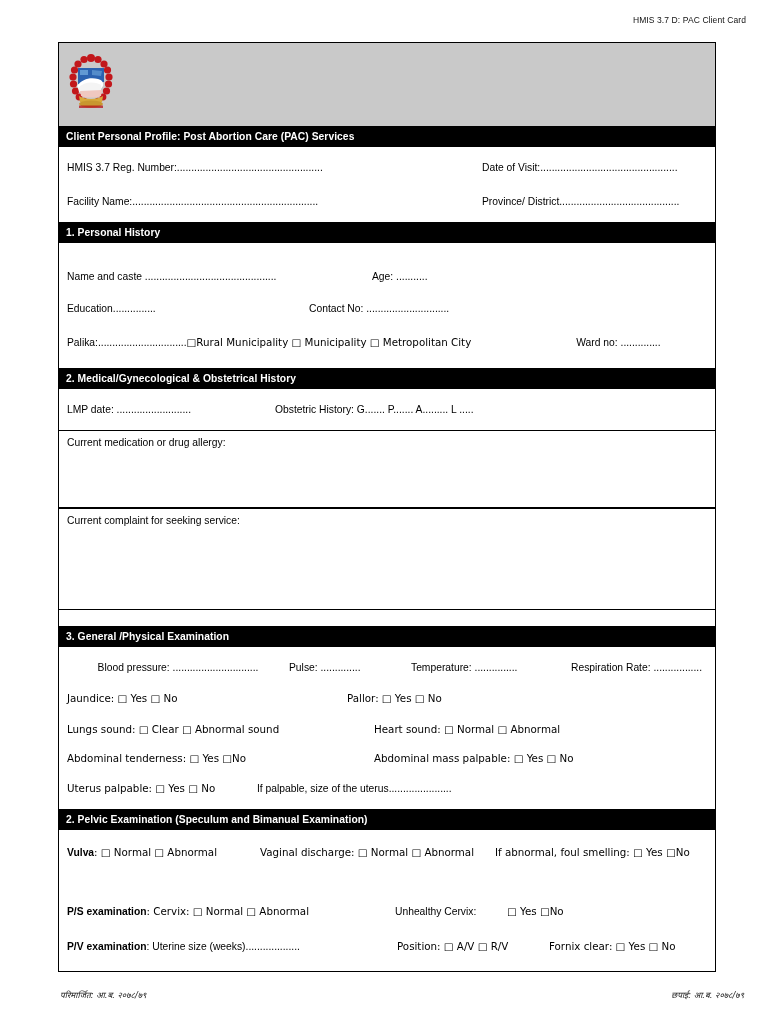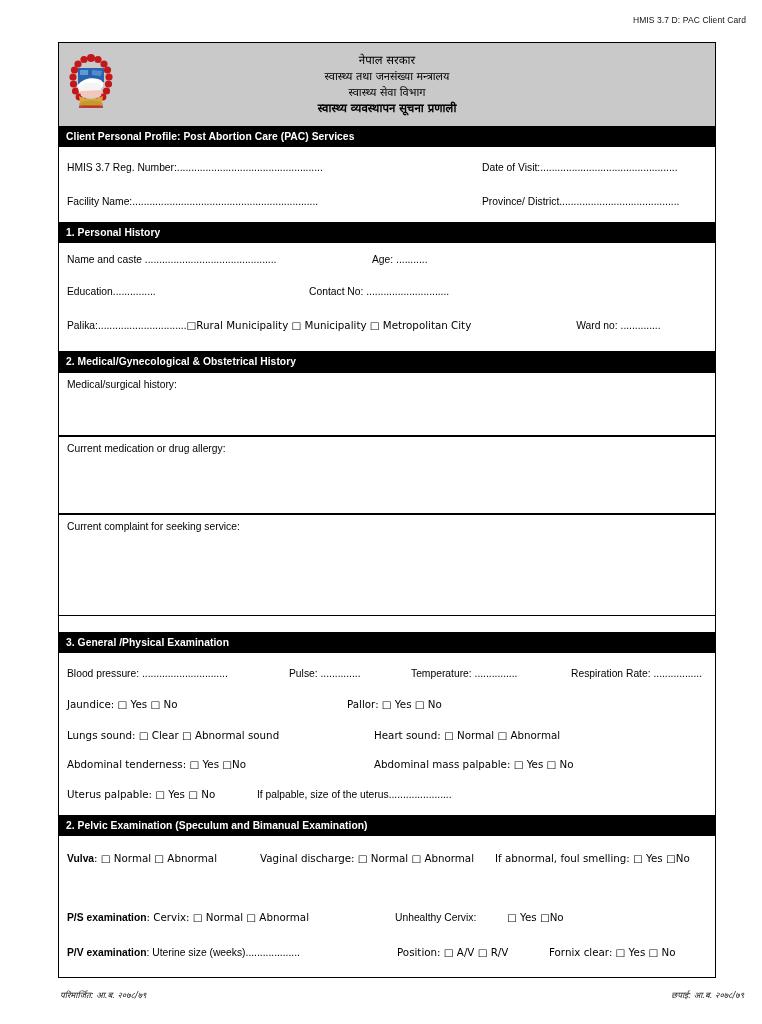--- a/index.html
+++ b/index.html
@@ -178,78 +178,75 @@
           <path d="M10 36 C16 30, 25 29, 33 33 L33 39 L11 40 Z" fill="#f4f4f4"></path>
 
           <path d="M12 39 L34 38 L33 44 C28 46, 18 46, 13 44 Z" fill="#f0c8c0"></path>
 
           <path d="M11 44 C17 48, 29 48, 35 44 L34 50 C28 53, 18 53, 12 50 Z" fill="#d7a93b"></path>
           <ellipse cx="23" cy="52" rx="12" ry="3.5" fill="#c8972f"></ellipse>
 
           <rect x="11" y="53.5" width="24" height="2.5" fill="#b5101a" opacity="0.75"></rect>
         </svg>
       </div>
-      <div class="masthead-titles">
-        <div class="np-line np-1">नेपाल सरकार</div>
-        <div class="np-line">स्वास्थ्य तथा जनसंख्या मन्त्रालय</div>
-        <div class="np-line">स्वास्थ्य सेवा विभाग</div>
-        <div class="np-line np-bold">स्वास्थ्य व्यवस्थापन सूचना प्रणाली</div>
-      </div>
     </div>
 
     <div class="bar">Client Personal Profile: Post Abortion Care (PAC) Services</div>
 
     <div class="band">
       <div class="row" style="padding-top:14px;">
         <span class="cell" style="width:415px;">HMIS 3.7 Reg. Number:...................................................</span>
         <span class="cell">Date of Visit:................................................</span>
       </div>
       <div class="row" style="padding-top:20px;padding-bottom:13px;">
         <span class="cell" style="width:415px;">Facility Name:.................................................................</span>
         <span class="cell">Province/ District..........................................</span>
       </div>
     </div>
 
     <div class="bar">1. Personal History</div>
     <div class="band">
-      <div class="row" style="padding-top:10px;">
+      <div class="row" style="padding-top:27px;">
         <span class="cell" style="width:305px;">Name and caste ..............................................</span>
         <span class="cell">Age: ...........</span>
       </div>
       <div class="row" style="padding-top:18px;">
         <span class="cell" style="width:242px;">Education...............</span>
         <span class="cell">Contact No: .............................</span>
       </div>
       <div class="row" style="padding-top:19px;padding-bottom:18px;">
         <span class="cell">Palika:...............................</span>
         <span class="cell cb">□Rural Municipality □ Municipality □ Metropolitan City</span>
         <span class="cell" style="margin-left:105px;">Ward no: ..............</span>
       </div>
     </div>
 
     <div class="bar">2. Medical/Gynecological &amp; Obstetrical History</div>
-
-    <div class="textbox" style="height:64px;">
-      <span class="tb-label">Medical/surgical history:</span>
-    </div>
+    <div class="band">
+      <div class="row" style="padding-top:14px;padding-bottom:13px;">
+        <span class="cell" style="width:208px;">LMP date: ..........................</span>
+        <span class="cell">Obstetric History: G....... P....... A......... L .....</span>
+      </div>
+    </div>
+
 
     <div class="textbox" style="height:78px;">
       <span class="tb-label">Current medication or drug allergy:</span>
     </div>
 
     <div class="textbox" style="height:102px;border-bottom:1.4px solid #000;">
       <span class="tb-label">Current complaint for seeking service:</span>
     </div>
 
     <div class="spacer-band"></div>
 
     <div class="bar">3. General /Physical Examination</div>
     <div class="band">
       <div class="row" style="padding-top:14px;">
-        <span class="cell" style="width:222px;">Blood pressure: ..............................</span>
+        <span class="cell" style="width:222px;text-align:center;">Blood pressure: ..............................</span>
         <span class="cell" style="width:122px;">Pulse: ..............</span>
         <span class="cell" style="width:160px;">Temperature: ...............</span>
         <span class="cell">Respiration Rate: .................</span>
       </div>
       <div class="row" style="padding-top:16px;">
         <span class="cell cb" style="width:280px;">Jaundice: □ Yes □ No</span>
         <span class="cell cb">Pallor: □ Yes □ No</span>
       </div>
       <div class="row" style="padding-top:17px;">
         <span class="cell cb" style="width:307px;">Lungs sound: □ Clear □ Abnormal sound</span>

